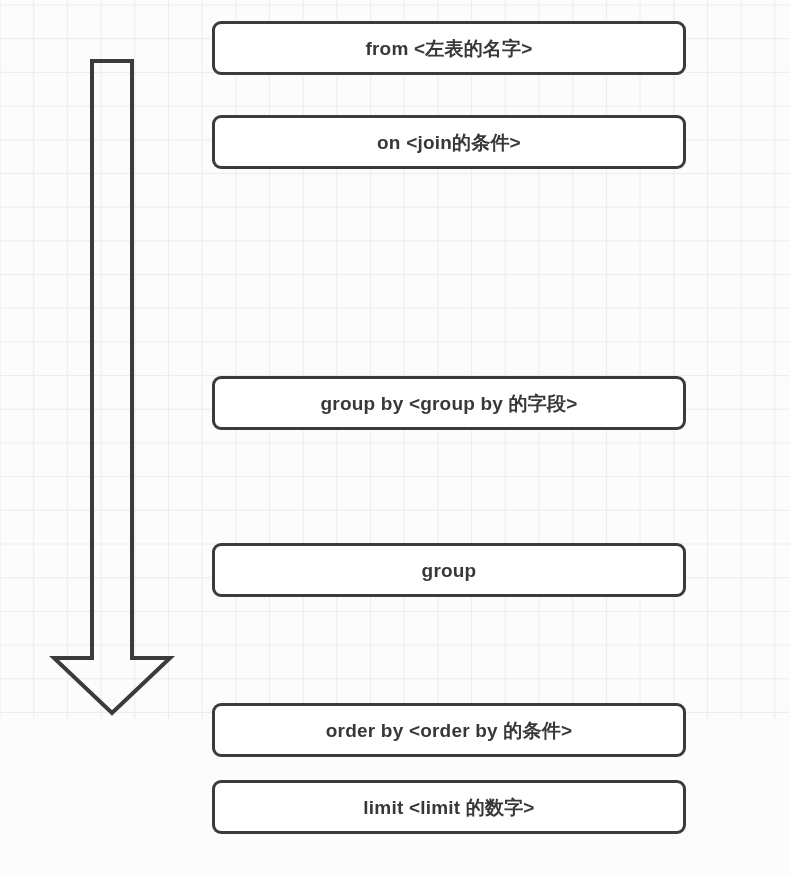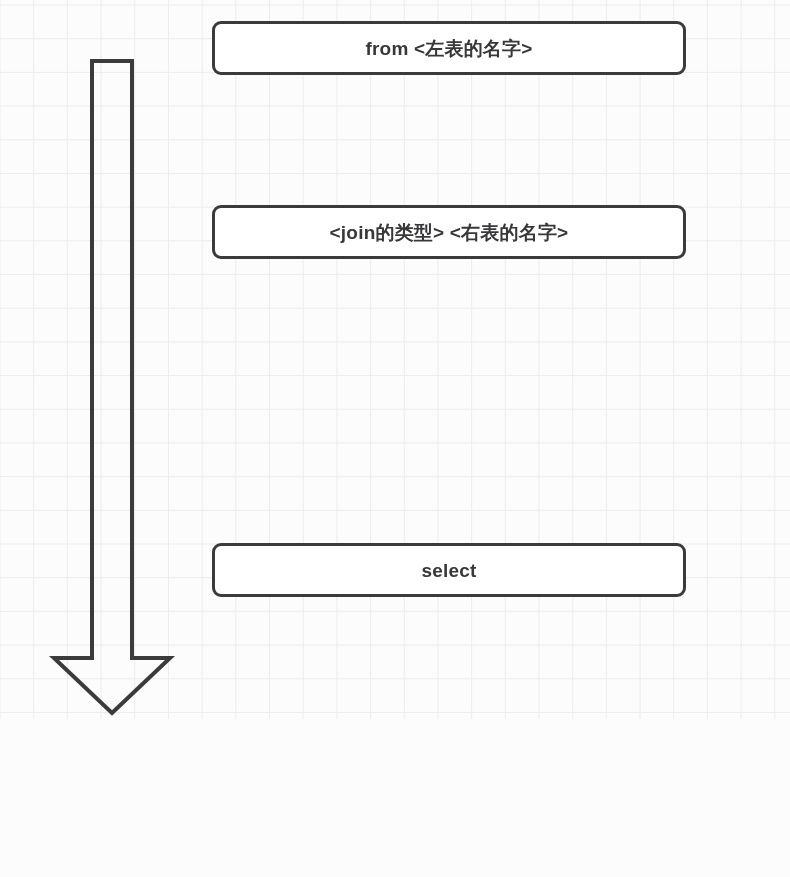--- a/index.html
+++ b/index.html
@@ -74,20 +74,29 @@
              L 122 600
              L 64 655
              L 6 600
              L 44 600
              Z" fill="none" stroke="#3b3b3b" stroke-width="4" stroke-linejoin="miter" stroke-linecap="butt"></path>
   </svg>
 
   <div class="clause-box" style="top:21px">
       <span class="clause-label">from  &lt;左表的名字&gt;</span>
     </div>
-  <div class="clause-box" style="top:205px">
-      <span class="clause-label">&lt;join的类型&gt; &lt;右表的名字&gt;</span>
+  <div class="clause-box" style="top:115px">
+      <span class="clause-label">on &lt;join的条件&gt;</span>
+    </div>
+  <div class="clause-box" style="top:376px">
+      <span class="clause-label">group by &lt;group by 的字段&gt;</span>
     </div>
   <div class="clause-box" style="top:543px">
-      <span class="clause-label">select</span>
+      <span class="clause-label">group</span>
+    </div>
+  <div class="clause-box" style="top:703px">
+      <span class="clause-label">order by &lt;order by 的条件&gt;</span>
+    </div>
+  <div class="clause-box" style="top:780px">
+      <span class="clause-label">limit &lt;limit 的数字&gt;</span>
     </div>
 
 </div>
 
 </body></html>

